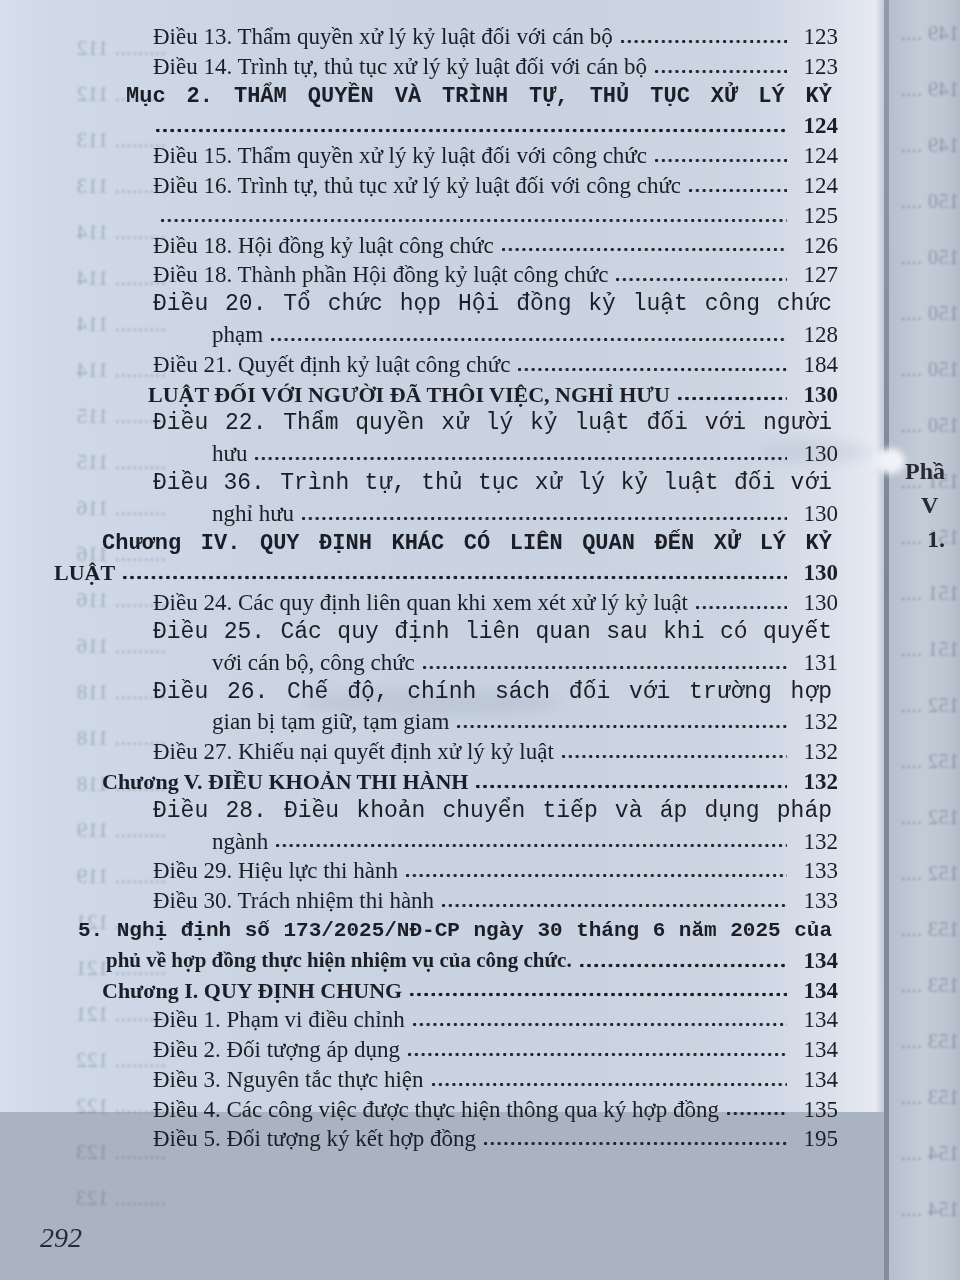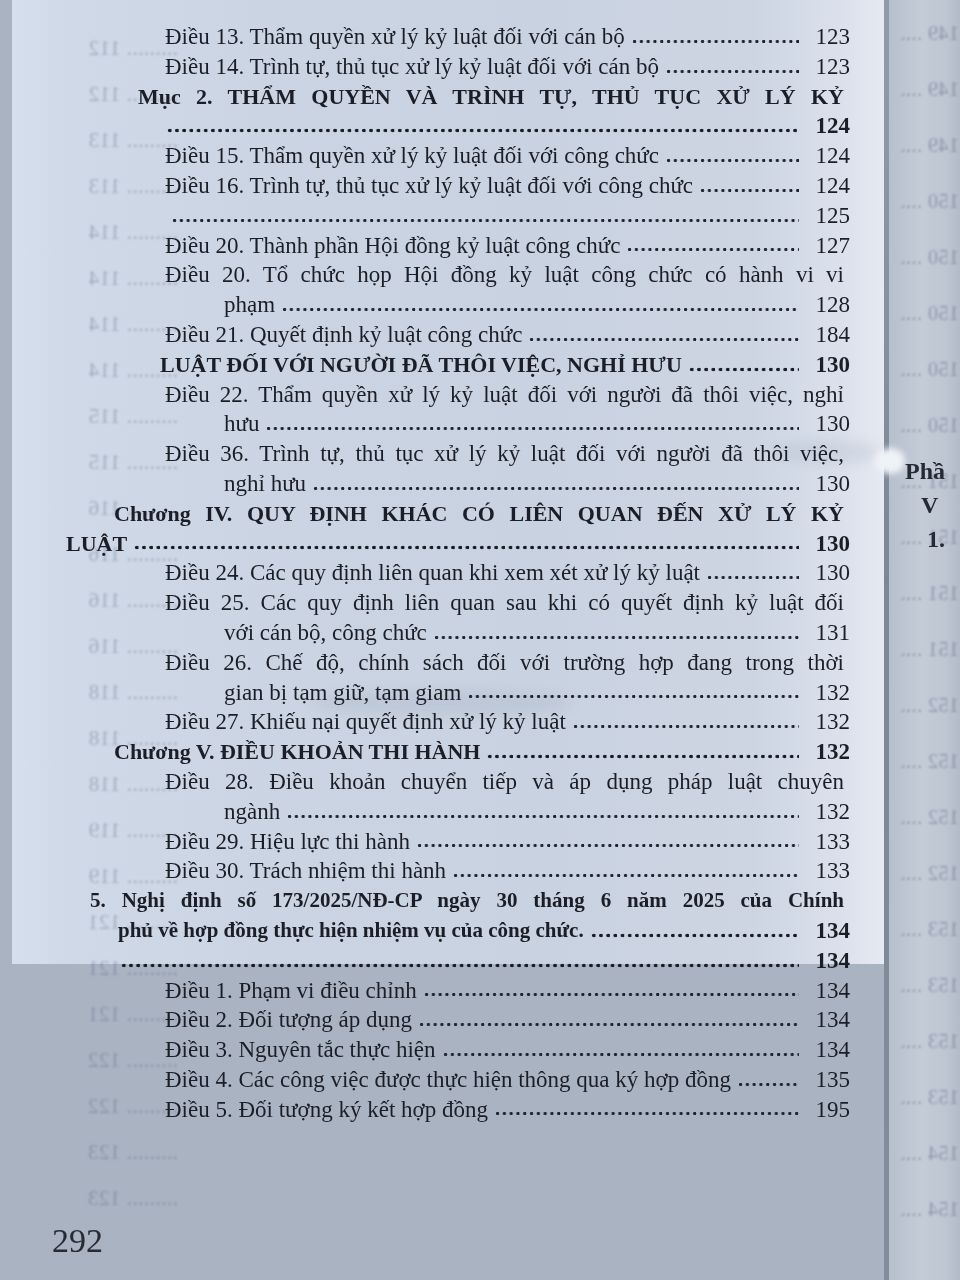--- a/index.html
+++ b/index.html
@@ -1,34 +1,34 @@
 <!DOCTYPE html>
 <html><head>
 <meta charset="utf-8">
 <style>
   html,body{margin:0;padding:0;}
   body{width:960px;height:1280px;overflow:hidden;background:#aab3c2;}
   .photo{position:relative;width:960px;height:1280px;overflow:hidden;
          font-family:"Liberation Serif","DejaVu Serif",serif;}
   
-  .main-page{position:absolute;left:12px;top:0;width:884px;height:964px;
+  .main-page{position:absolute;left:0;top:0;width:884px;height:1112px;
     background:linear-gradient(90deg,#d6dfed 0%,#d0d9e7 6%,#cbd4e2 30%,#c9d2e0 60%,#cdd5e3 84%,#dbe1ec 94%,#e7eaf2 99%,#c2c9d6 100%);}
   
   .edge-line{position:absolute;left:884px;top:0;width:5px;height:1280px;
     background:linear-gradient(180deg,#919baa 0%,#7e8795 45%,#848d9b 100%);}
   
   .next-page{position:absolute;left:889px;top:0;width:71px;height:1280px;
     background:linear-gradient(90deg,#b6bfcc 0%,#c4ccd8 45%,#bec6d2 80%,#b2bbc8 100%);}
   .corner-notch{position:absolute;left:-14px;top:448px;width:30px;height:26px;
     background:#eff2f7;border-radius:50%;filter:blur(3px);}
   
   .toc{position:absolute;left:0;top:22px;width:884px;color:#1b1e26;}
   .line{height:29.8px;line-height:29.8px;white-space:nowrap;overflow:visible;}
   .line.justify{white-space:normal;text-align:justify;text-align-last:justify;
-    padding-right:52px;overflow:hidden;}
+    padding-right:52px;overflow:hidden;font-family:Liberation Mono, monospace;}
   .entry.dieu{font-size:23px;font-weight:normal;}
   .entry.muc,.entry.chuong{font-size:22px;font-weight:bold;}
   .entry.top{font-size:21px;font-weight:bold;}
   .entry.dieu .first{padding-left:153px;}
   .entry.dieu .last.cont{padding-left:212px;}
   .entry.muc .first{padding-left:126px;}
   .entry.muc .last.cont{padding-left:148px;}
   .entry.chuong .first{padding-left:102px;}
   .entry.chuong .last.cont{padding-left:54px;}
   .entry.top .first{padding-left:78px;}
@@ -37,21 +37,21 @@
   .line.last .txt{flex:0 0 auto;}
   .line.last .leader{flex:1 1 auto;height:9px;margin:0 5px 6px 7px;
     background-image:radial-gradient(circle at 2.6px 4.5px,#20242e 1.35px,rgba(0,0,0,0) 1.9px);
     background-size:6.8px 9px;background-repeat:repeat-x;}
   .entry.muc .leader,.entry.chuong .leader,.entry.top .leader{
     background-image:radial-gradient(circle at 2.8px 4.5px,#171b24 1.55px,rgba(0,0,0,0) 2.1px);
     background-size:7.2px 9px;}
   .line.last .pg{flex:0 0 auto;min-width:46px;text-align:right;font-size:23px;}
   .entry.top .pg,.entry.muc .pg,.entry.chuong .pg{font-size:23px;}
   
-  .folio{position:absolute;left:40px;top:1222px;font-size:34px;color:#272b34;}
+  .folio{position:absolute;left:40px;top:1222px;font-size:28px;color:#272b34;font-style:italic;}
   
   .ghost-row{position:absolute;left:14px;width:152px;overflow:hidden;
     transform:scaleX(-1);filter:blur(1.2px);color:rgba(70,90,122,0.34);
     font-size:21px;letter-spacing:.5px;white-space:nowrap;}
   .next-page .ghost-row{left:2px;width:68px;font-size:20px;
     color:rgba(80,94,120,0.44);filter:blur(1px);}
   
   .frag{position:absolute;font-weight:bold;color:#252a35;font-size:24px;filter:blur(.3px);}
   .frag.f1{left:16px;top:458px;}
   .frag.f2{left:32px;top:492px;}
@@ -133,21 +133,28 @@
           </div>
         </div>
         <div class="entry dieu">
           <div class="line last first">
             <span class="leader"></span>
             <span class="pg">125</span>
           </div>
         </div>
         <div class="entry dieu">
           <div class="line last first">
-            <span class="txt">Điều 20. Thành phần Hội đồng kỷ luật công chức</span>
+            <span class="txt">Điều 18. Hội đồng kỷ luật công chức</span>
+            <span class="leader"></span>
+            <span class="pg">126</span>
+          </div>
+        </div>
+        <div class="entry dieu">
+          <div class="line last first">
+            <span class="txt">Điều 18. Thành phần Hội đồng kỷ luật công chức</span>
             <span class="leader"></span>
             <span class="pg">127</span>
           </div>
         </div>
         <div class="entry dieu">
           <div class="line first justify">Điều 20. Tổ chức họp Hội đồng kỷ luật công chức có hành vi vi</div>
           <div class="line last cont">
             <span class="txt">phạm</span>
             <span class="leader"></span>
             <span class="pg">128</span>
@@ -253,20 +260,21 @@
         <div class="entry top">
           <div class="line first justify">5. Nghị định số 173/2025/NĐ-CP ngày 30 tháng 6 năm 2025 của Chính</div>
           <div class="line last cont">
             <span class="txt">phủ về hợp đồng thực hiện nhiệm vụ của công chức.</span>
             <span class="leader"></span>
             <span class="pg">134</span>
           </div>
         </div>
         <div class="entry chuong">
           <div class="line last first">
+            <span class="txt">Chương I. QUY ĐỊNH CHUNG</span>
             <span class="leader"></span>
             <span class="pg">134</span>
           </div>
         </div>
         <div class="entry dieu">
           <div class="line last first">
             <span class="txt">Điều 1. Phạm vi điều chỉnh</span>
             <span class="leader"></span>
             <span class="pg">134</span>
           </div>

